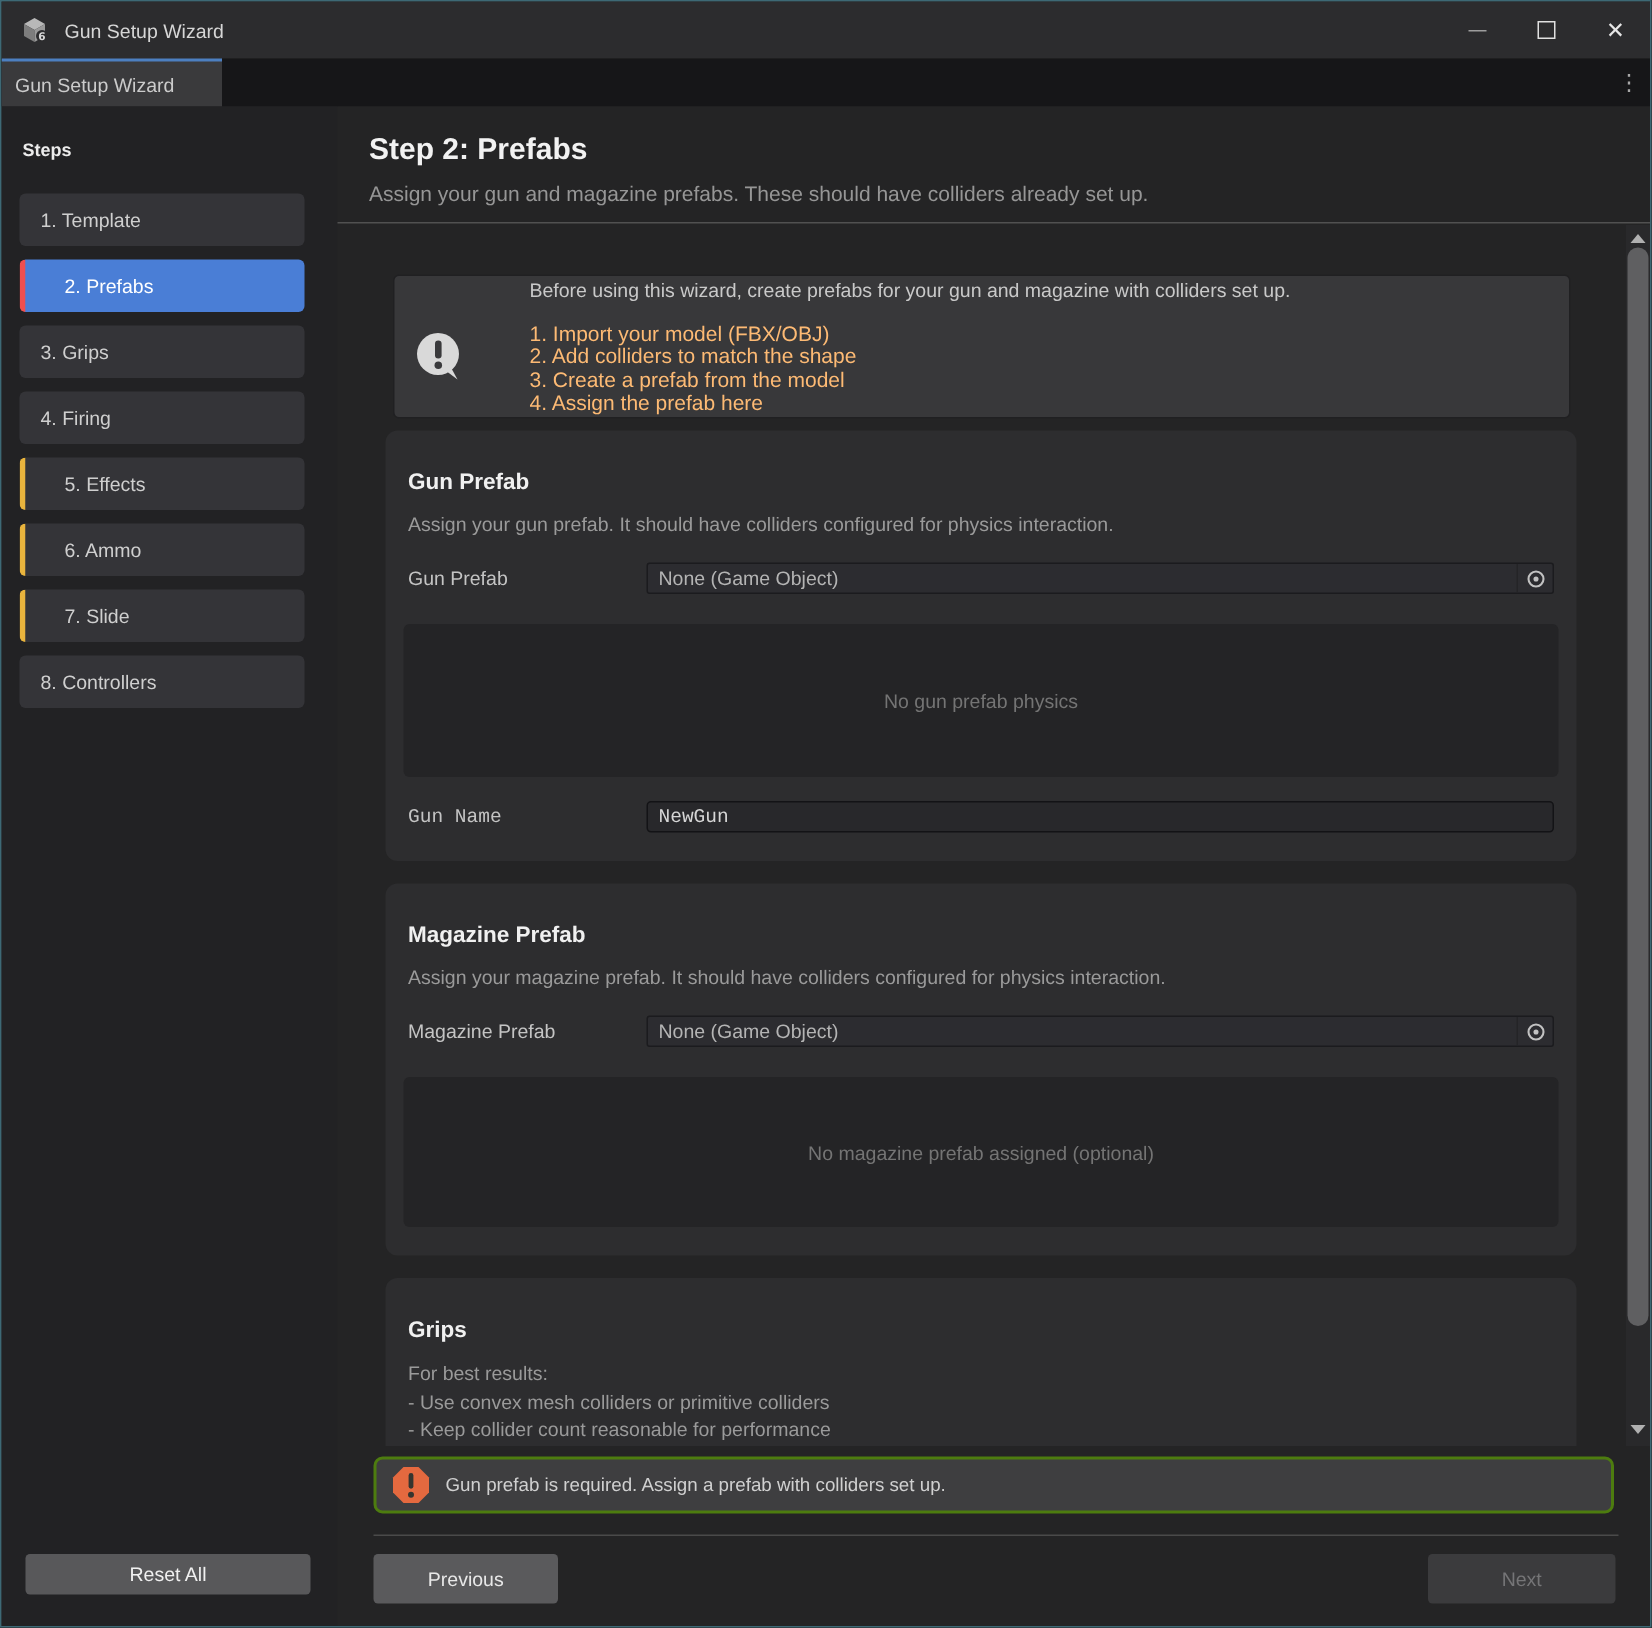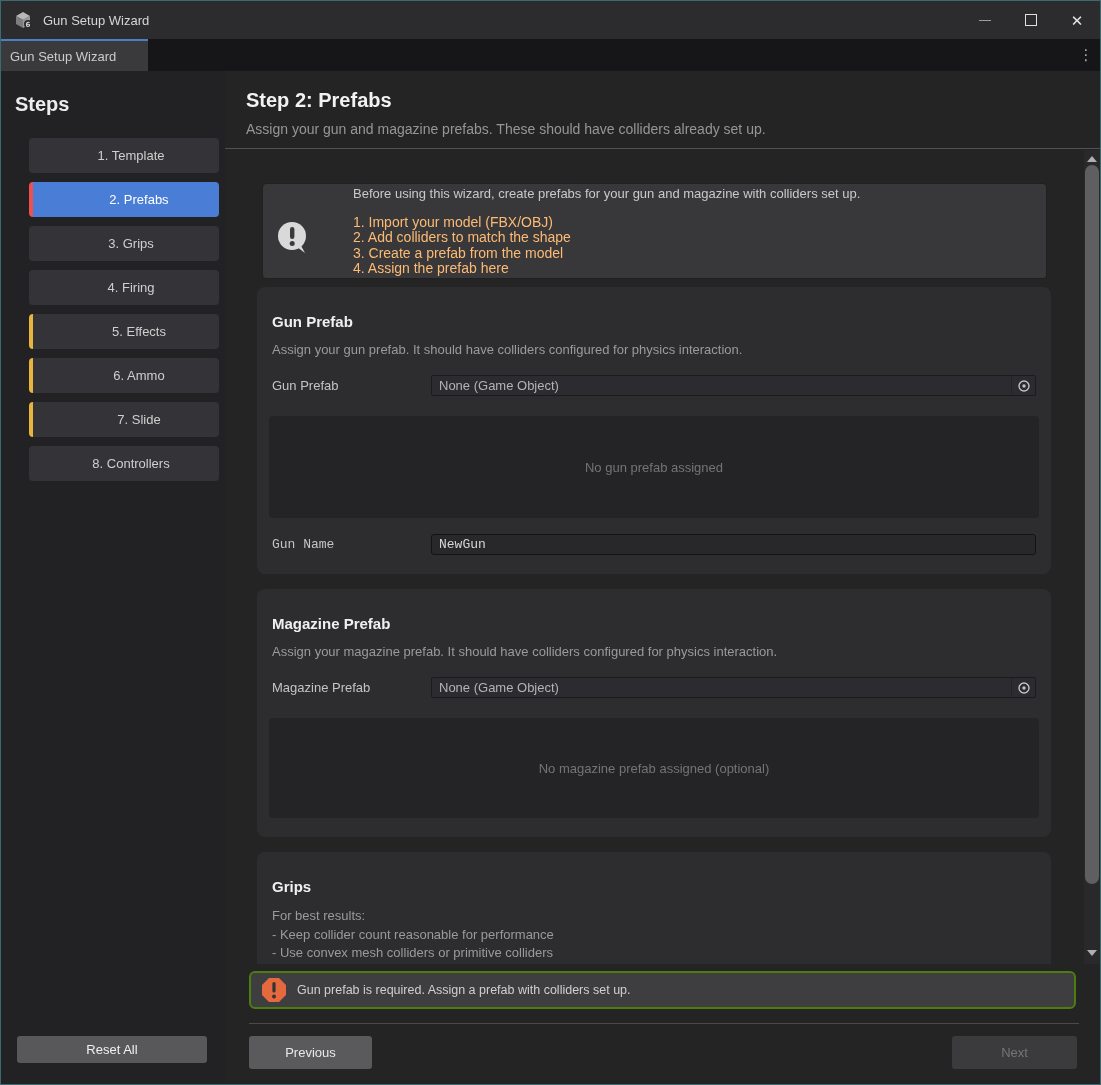--- a/index.html
+++ b/index.html
@@ -21,24 +21,24 @@
   .glyph-close { color:#e6e6e6; font-size:15px; line-height:1; }
   
   .tabbar { position:absolute; top:38px; left:0; width:100%; height:32px;
     background:#161618; display:flex; align-items:stretch; }
   .tab { width:147px; background:#3a3a3c; border-top:2px solid var(--tab-accent,#4c7fc0);
     display:flex; align-items:center; padding-left:9px; font-size:13px; color:#cbcbcb; cursor:pointer; }
   .tab-menu { margin-left:auto; width:28px; display:flex; align-items:center; justify-content:center;
     color:#a8a8a8; font-size:15px; letter-spacing:0; cursor:pointer; }
   
   .sidebar { position:absolute; top:70px; left:0; width:224px; height:1015px; background:#222224; }
-  .sidebar-heading { font-size:20px; font-weight:bold; color:#ececec; margin:22px 0 22px 14px; }
-  .step-item { width:190px; height:35px; margin:0 0 9px 28px; background:#343438;
+  .sidebar-heading { font-size:12px; font-weight:bold; color:#ececec; margin:22px 0 22px 14px; }
+  .step-item { width:190px; height:35px; margin:0 0 9px 12px; background:#343438;
     border-radius:4px; display:flex; align-items:center; padding-left:14px;
-    font-size:13px; color:#cfcfcf; cursor:pointer; overflow:hidden;justify-content:center; }
+    font-size:13px; color:#cfcfcf; cursor:pointer; overflow:hidden; }
   .step-item.accented { padding-left:26px; }
   .step-item.active { background:var(--active-step,#4a7ed6); color:#ffffff; }
   .reset-btn { position:absolute; left:16px; bottom:23px; width:190px; height:27px;
     background:#58585a; border:none; border-radius:3px; color:#f0f0f0; font-size:13px;
     font-family:inherit; cursor:pointer; }
   
   .content { position:absolute; top:70px; left:224px; width:877px; height:1015px; background:#242425; }
   .content-header { height:78px; padding:18px 0 0 21px; border-bottom:1px solid #515151; }
   .content-title { font-size:20px; font-weight:bold; color:#f2f2f2; }
   .content-subtitle { font-size:14px; color:#969696; margin-top:9px; }
@@ -183,21 +183,21 @@
           <span class="of-text">None (Game Object)</span>
           <span class="picker-btn">
             <svg width="14" height="14" viewBox="0 0 14 14">
               <circle cx="7" cy="7" r="5" fill="none" stroke="#c2c2c2" stroke-width="1.4"></circle>
               <circle cx="7" cy="7" r="1.7" fill="#c2c2c2"></circle>
             </svg>
           </span>
         </div>
       </div>
       <div class="preview-box">
-        <span>No gun prefab assigned</span>
+        <span>No gun prefab physics</span>
       </div>
       <div class="field-row" style="margin-bottom:4px;font-family:Liberation Mono, monospace;">
         <span class="field-label">Gun Name</span>
         <input class="text-input" type="text" value="NewGun" style="">
       </div>
     </div>
 
     <div class="card">
       <div class="card-title">Magazine Prefab</div>
       <div class="card-desc">Assign your magazine prefab. It should have colliders configured for physics interaction.</div>
@@ -215,22 +215,22 @@
       </div>
       <div class="preview-box" style="height:100px; margin-bottom:4px;">
         <span>No magazine prefab assigned (optional)</span>
       </div>
     </div>
 
     <div class="card" style="height:200px;">
       <div class="card-title">Grips</div>
       <div class="tips-lines">
         <div>For best results:</div>
+        <div>- Use convex mesh colliders or primitive colliders</div>
         <div>- Keep collider count reasonable for performance</div>
-        <div>- Use convex mesh colliders or primitive colliders</div>
         <div>- Ensure the gun's forward direction (Z+) points toward the barrel</div>
       </div>
     </div>
   </div>
 
   <div class="scrollbar">
     <div class="sb-up">
         <span class="tri-up"></span>
       </div>
     <div class="sb-thumb"></div>

